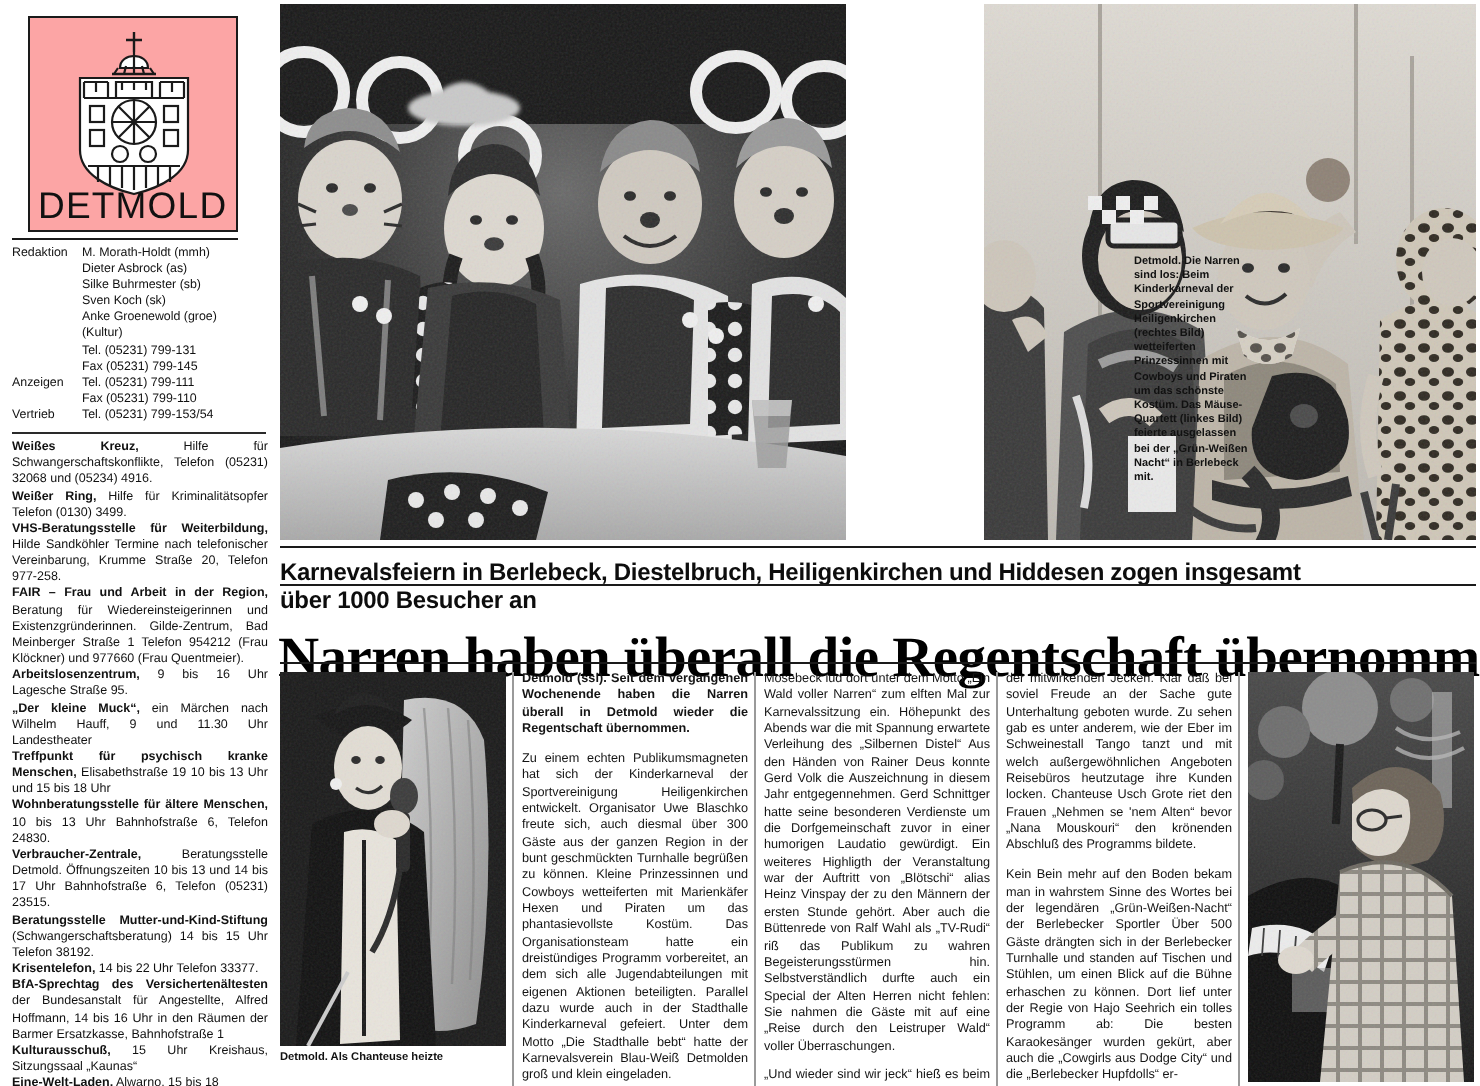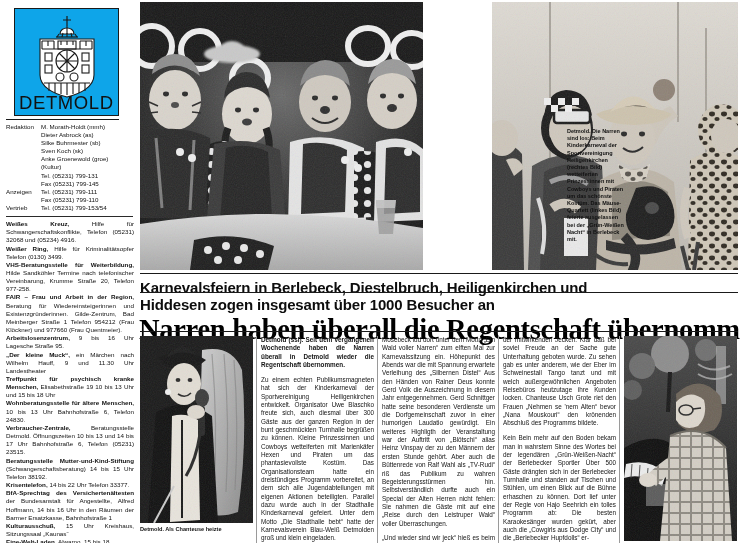--- a/index.html
+++ b/index.html
@@ -32,21 +32,21 @@
     height: 543px;
     overflow: hidden;
   }
   .crest-box {
     margin: 8px 0 0 8px;
     width: 105px;
     height: 108px;
     border: 1.6px solid #1a1a1a;
     box-sizing: border-box;
     position: relative;
-    background: #0ea5e9;
+    background: #fca5a5;
   }
   .crest-svg {
     position: absolute;
     left: 50%;
     transform: translateX(-50%);
     top: 4px;
   }
   .crest-name {
     position: absolute;
     left: 4px;
@@ -135,21 +135,21 @@
     left: 140px;
     width: 598px;
     height: 1px;
     background: #1a1a1a;
   }
   .kicker {
     position: absolute;
     left: 140px;
     top: 279px;
     width: 516px;
-    font-size: 15px;
+    font-size: 12px;
     font-weight: 600;
     letter-spacing: -0.15px;
     color: #0d0d0d;
     font-family: "Liberation Sans", sans-serif;
   }
   .headline {
     position: absolute;
     left: 139px;
     top: 295px;
     width: 605px;

